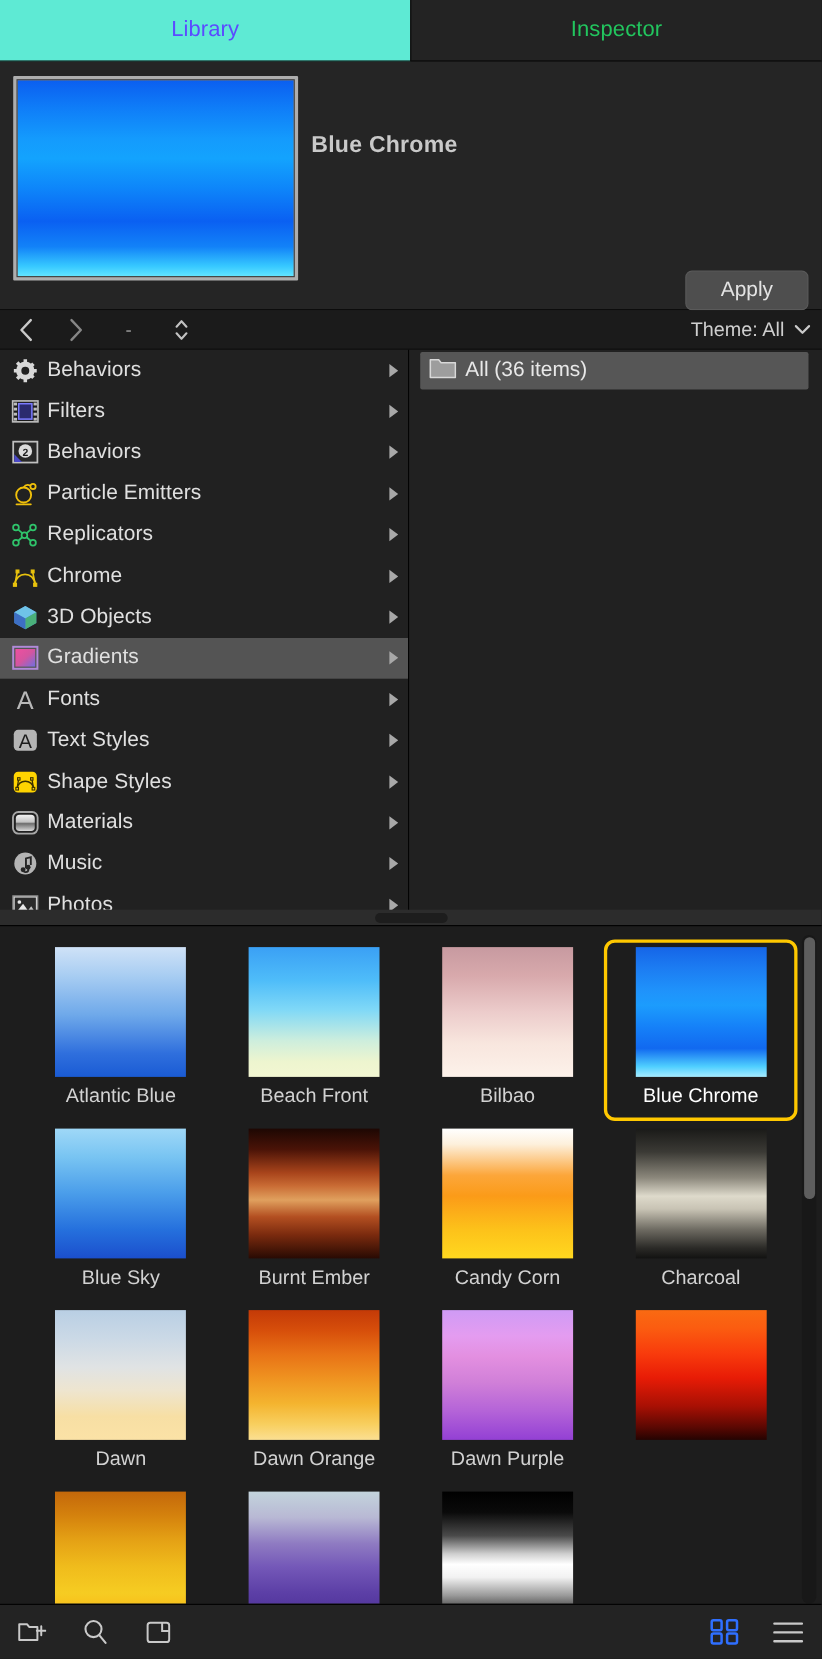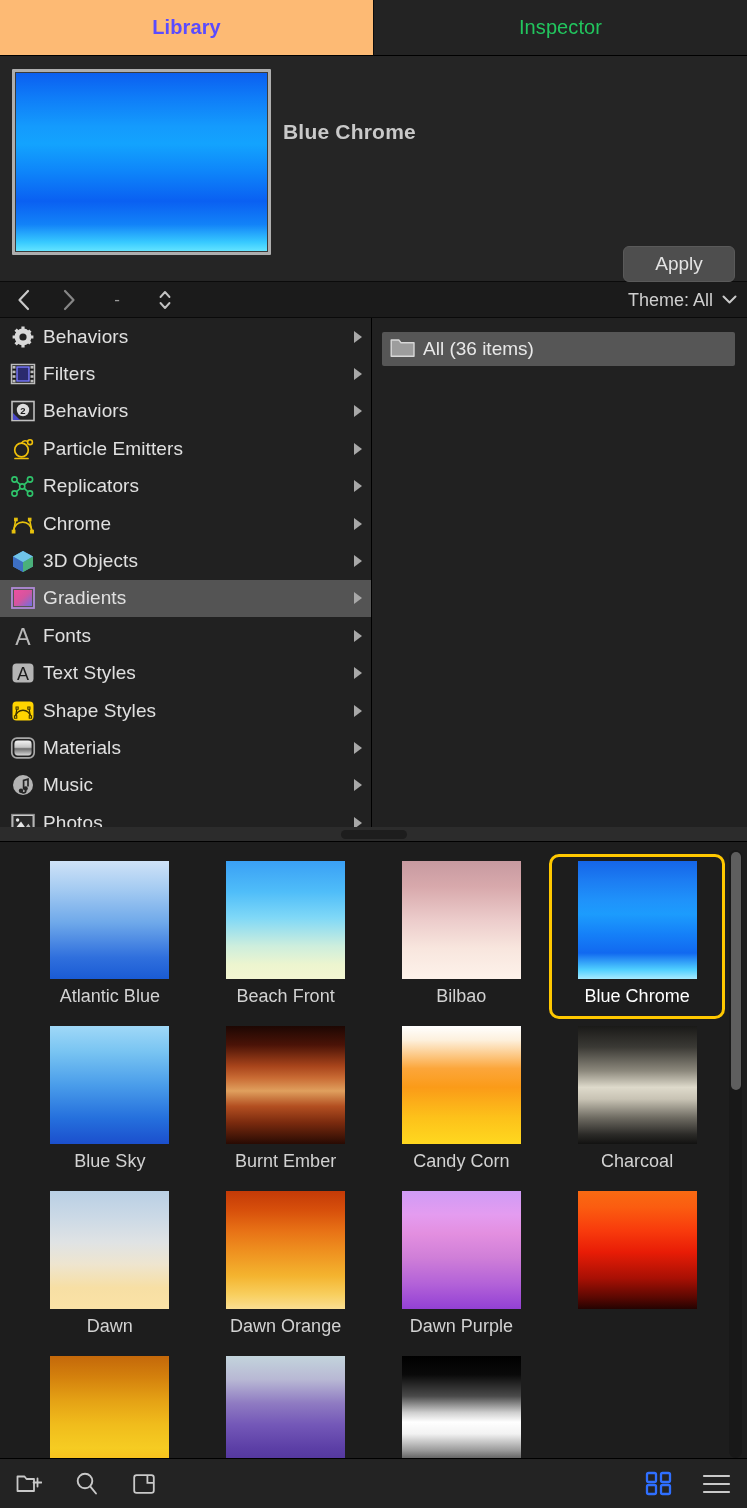--- a/index.html
+++ b/index.html
@@ -12,21 +12,21 @@
   }
   #app{ width:747px; height:1508px; display:flex; flex-direction:column; position:relative; }
 
   
   .tabbar{ height:56px; display:flex; flex:0 0 56px; background:#1a1a1a; }
   .tab{
     flex:1; display:flex; align-items:center; justify-content:center;
     font-size:20px; letter-spacing:.1px; cursor:default;
     border-bottom:1px solid #000;
   }
-  .tab.sel-left{ background:#fdba74; color:#5b4bff; font-weight:bold; }
+  .tab.sel-left{ background:#5eead4; color:#5b4bff; font-weight:normal; }
   .tab.sel-right{ background:#232323; color:#22c55e; border-left:1px solid #0c0c0c; }
 
   
   .preview{
     flex:0 0 226px; position:relative; background:#252525;
     border-bottom:1px solid #0b0b0b;
   }
   .swatch-wrap{
     position:absolute; left:12px; top:13px; width:259px; height:186px;
     background:#aeaeae; padding:3px; border-radius:1px;
@@ -74,21 +74,21 @@
   .srow.active{ background:#545454; }
   .srow .s-ico{ width:30px; height:26px; display:flex; align-items:center; justify-content:center; flex:0 0 30px; }
   .srow .s-lbl{ font-size:19px; color:#e0e0e0; margin-left:5px; letter-spacing:.1px; }
   .srow .s-arrow{
     position:absolute; right:9px; top:50%; transform:translateY(-50%);
     width:0;height:0;border-left:8px solid #a8a8a8;
     border-top:6px solid transparent;border-bottom:6px solid transparent;
   }
   .folderpane{ flex:1; background:#212121; padding-top:2px; }
   .folder-row{
-    height:34px; margin:12px 12px 0 10px; display:flex; align-items:center;
+    height:34px; margin:0 12px 0 10px; display:flex; align-items:center;
     background:#565656; border-radius:2px; padding-left:8px; cursor:default;
   }
   .folder-row .f-lbl{ font-size:19px; color:#e8e8e8; margin-left:8px; }
 
   
   .drag-strip{
     position:absolute; left:0; right:0; bottom:0; height:14px;
     background:#2c2c2c; display:flex; align-items:center; justify-content:center;
   }
   .drag-pill{ width:66px; height:9px; border-radius:5px; background:#1d1d1d; }

